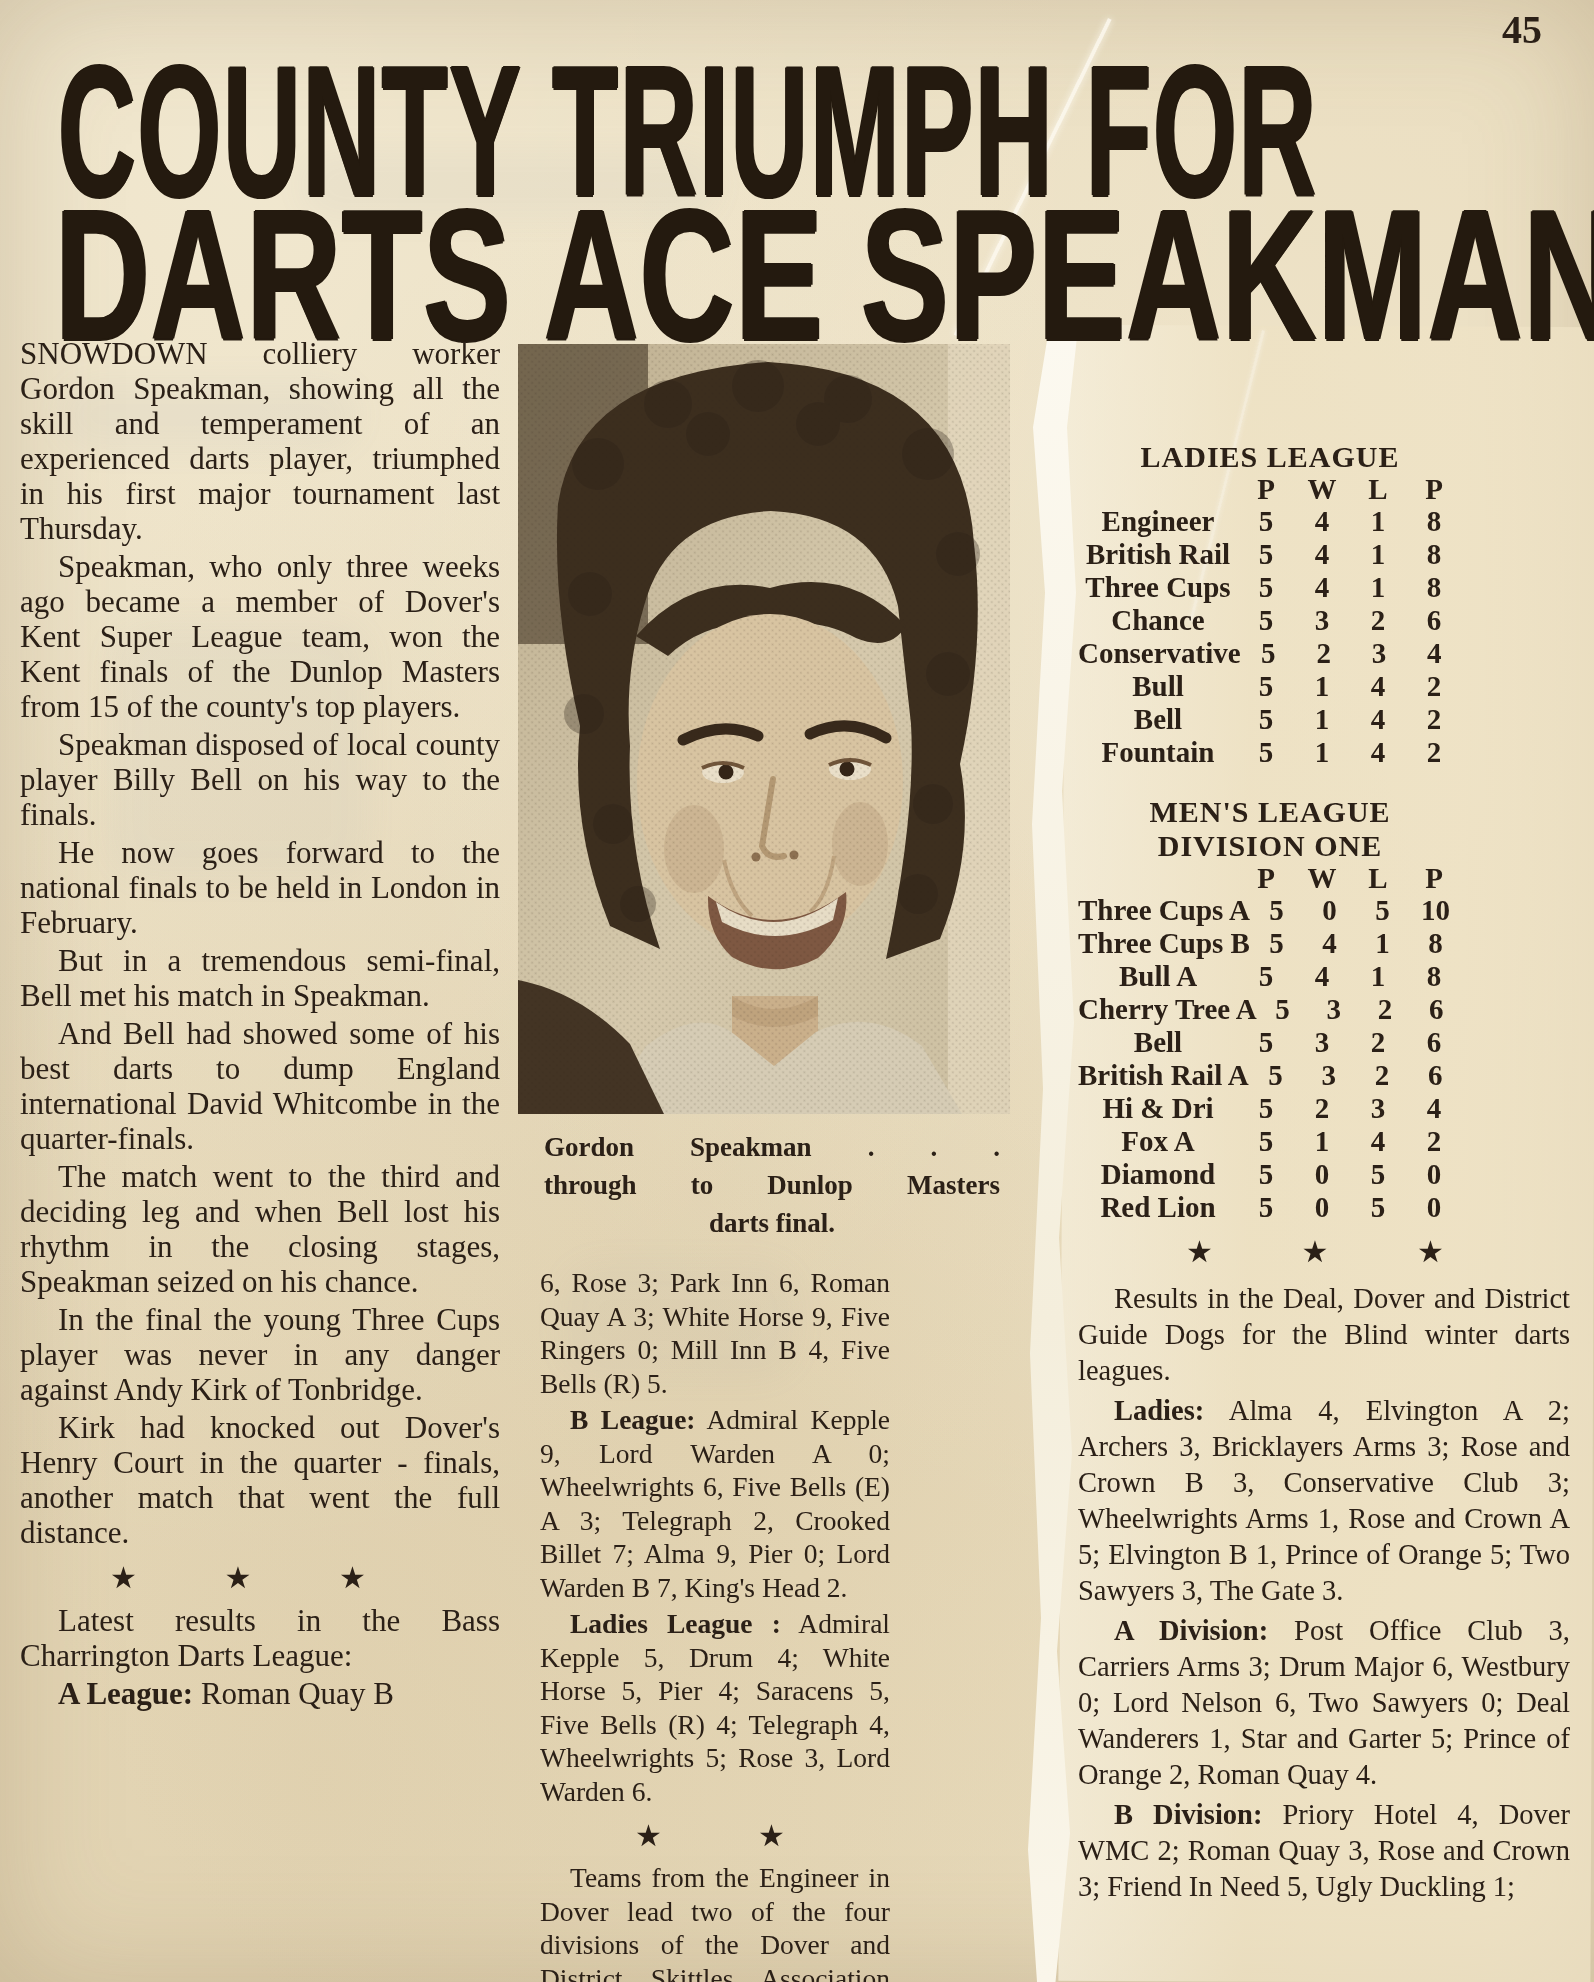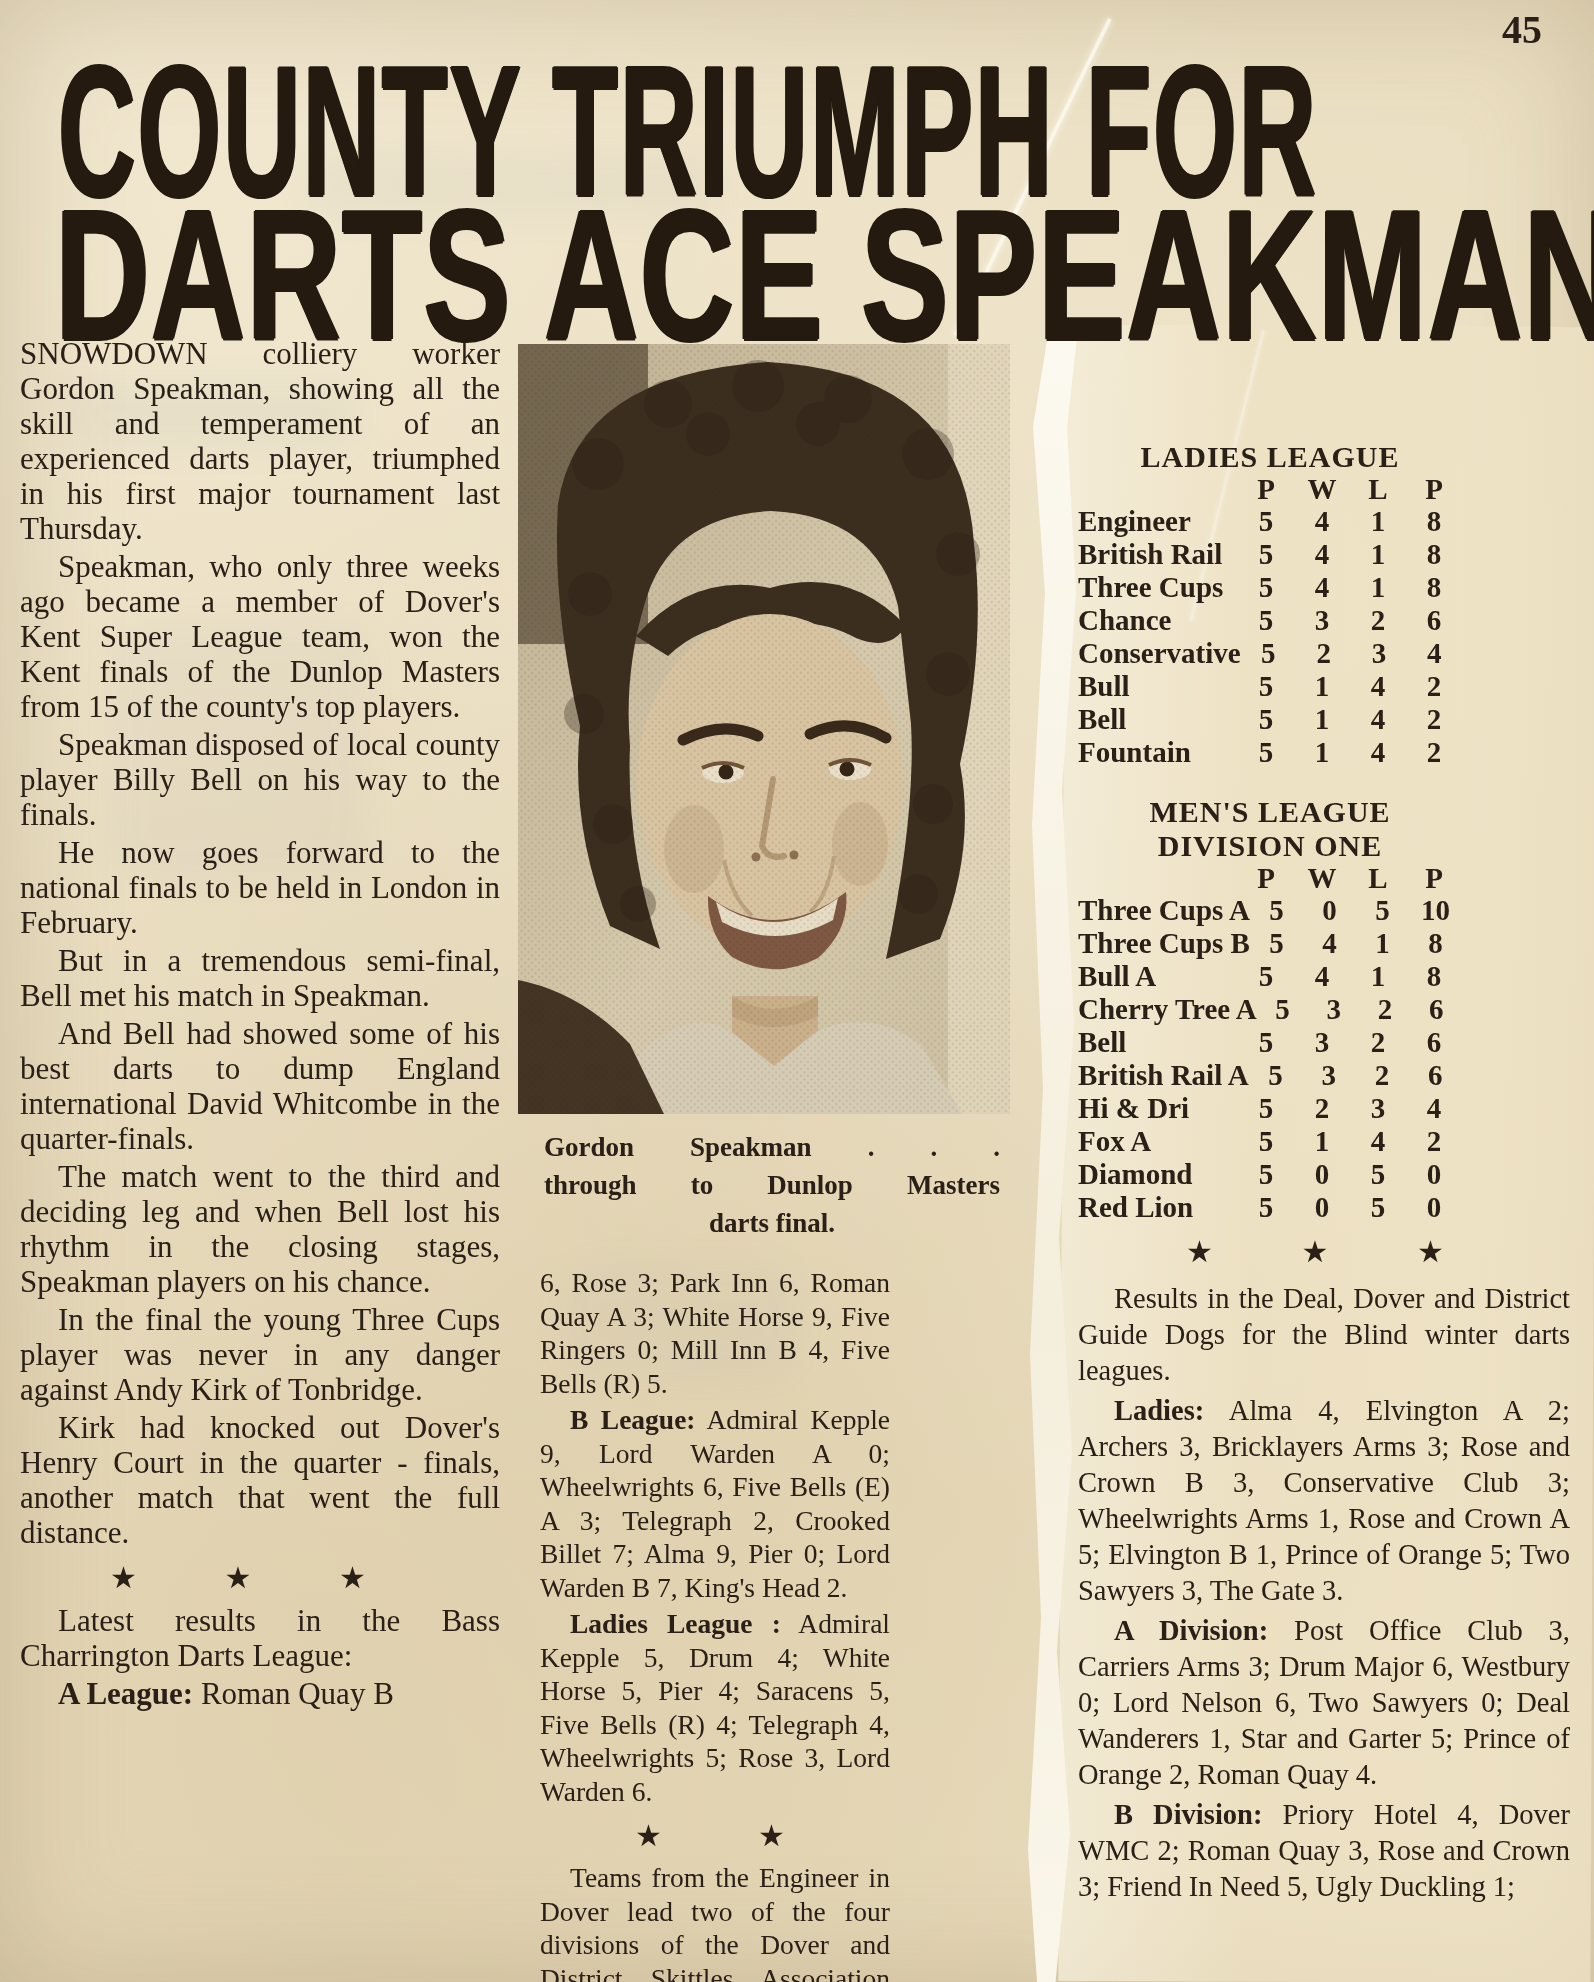--- a/index.html
+++ b/index.html
@@ -49,21 +49,21 @@
   .cap-line{text-align:justify;text-align-last:justify;}
   .cap-line.last{text-align:center;text-align-last:center;}
   .mid-text{margin:24px 0 0 22px;width:350px;}
   .mid-text p{font-size:27.5px;line-height:33.5px;text-align:justify;margin:0 0 3px;text-indent:30px;}
   .mid-text p.first{text-indent:0;}
   
   .col-right{position:absolute;left:1078px;top:440px;width:494px;}
   .lg-title{width:384px;text-align:center;font-weight:bold;font-size:30px;line-height:34px;letter-spacing:1px;}
   .lg-table{width:384px;}
   .trow{display:flex;font-weight:bold;font-size:29px;line-height:33px;}
-  .trow .tname{flex:1;white-space:nowrap;}
+  .trow .tname{flex:1;white-space:nowrap;text-align:center;}
   .trow .tnum{width:56px;text-align:center;}
   .thead{line-height:31px;}
   .mens-gap{margin-top:26px;}
   .right-text{margin-top:12px;width:492px;}
   .right-text p{font-size:28.5px;line-height:36px;text-align:justify;margin:0 0 4px;text-indent:36px;}
 </style>
 </head>
 <body>
 
 <div class="page">
@@ -83,21 +83,21 @@
   <div class="hl hl1">COUNTY TRIUMPH FOR</div>
   <div class="hl hl2">DARTS ACE SPEAKMAN</div>
 
   <div class="col-left">
     <p class="lead-para"><span>SNOWDOWN colliery worker Gordon Speakman, showing all the skill and temperament of an experienced darts player, triumphed in his first major tournament last Thursday.</span></p>
     <p><span>Speakman, who only three weeks ago became a member of Dover's Kent Super League team, won the Kent finals of the Dunlop Masters from 15 of the county's top players.</span></p>
     <p><span>Speakman disposed of local county player Billy Bell on his way to the finals.</span></p>
     <p><span>He now goes forward to the national finals to be held in London in February.</span></p>
     <p><span>But in a tremendous semi-final, Bell met his match in Speakman.</span></p>
     <p><span>And Bell had showed some of his best darts to dump England international David Whitcombe in the quarter-finals.</span></p>
-    <p><span>The match went to the third and deciding leg and when Bell lost his rhythm in the closing stages, Speakman players on his chance.</span></p>
+    <p><span>The match went to the third and deciding leg and when Bell lost his rhythm in the closing stages, Speakman seized on his chance.</span></p>
     <p><span>In the final the young Three Cups player was never in any danger against Andy Kirk of Tonbridge.</span></p>
     <p><span>Kirk had knocked out Dover's Henry Court in the quarter - finals, another match that went the full distance.</span></p>
     <div class="stars stars-left">
       <span>★</span>
       <span>★</span>
       <span>★</span>
     </div>
     <p><span>Latest results in the Bass Charrington Darts League:</span></p>
     <p><span class="lead">A League:</span> <span>Roman Quay B</span></p>
   </div>

